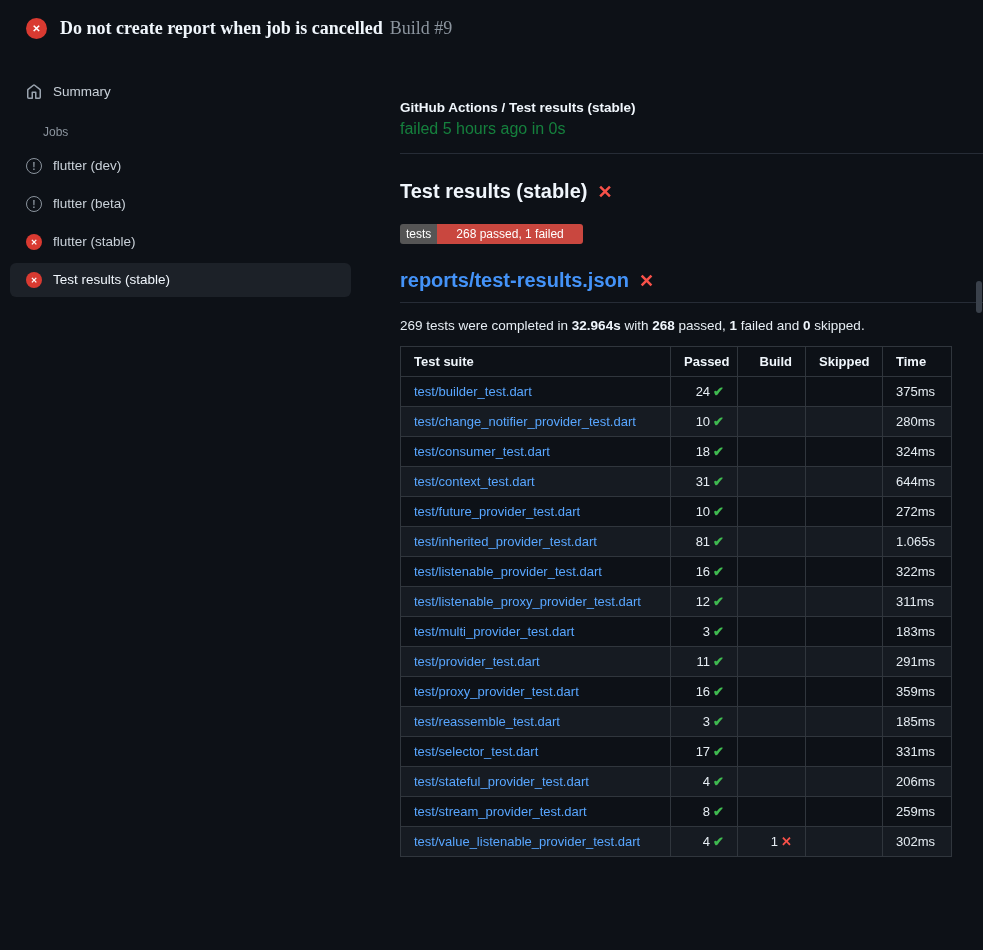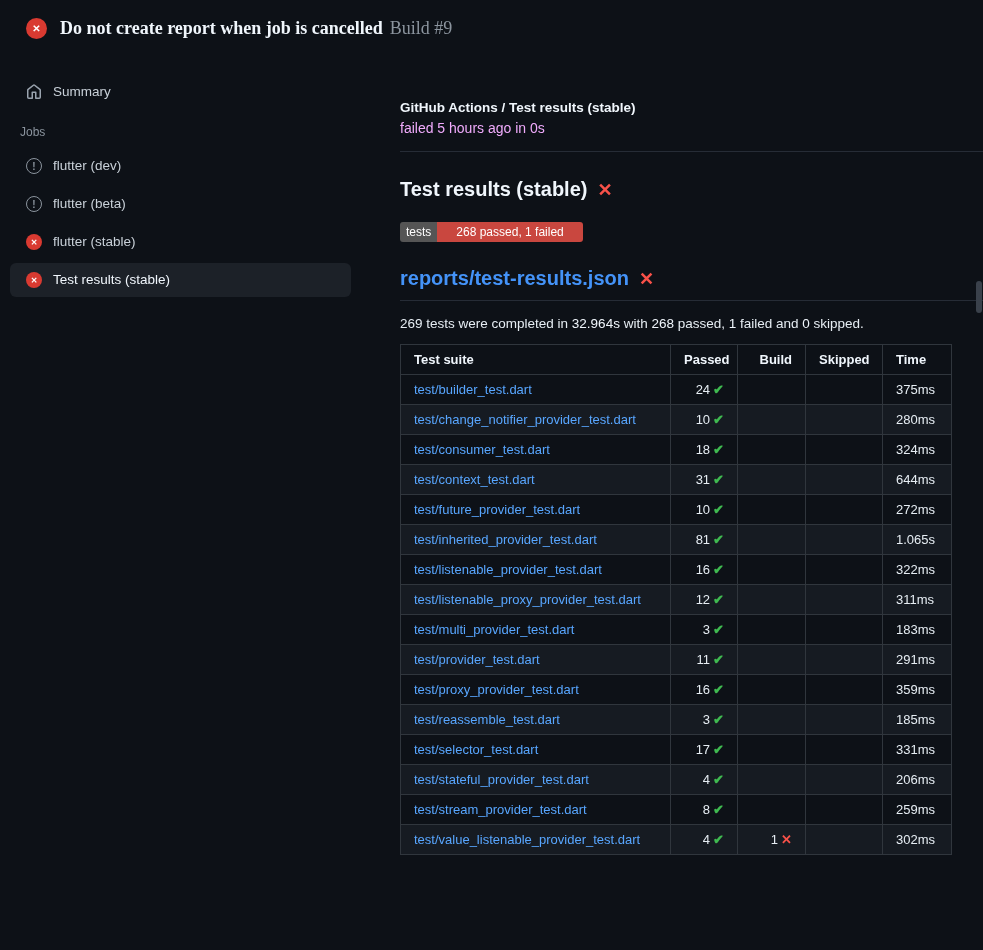--- a/index.html
+++ b/index.html
@@ -62,27 +62,27 @@
     border-radius:50%;
     color:#8b949e;
     font-size:10px;
     font-weight:700;
     display:flex; align-items:center; justify-content:center;
     flex:none;
   }
   .jobs-heading {
     color:#8b949e;
     font-size:12px;
-    margin:16px 0 10px 10px;
+    margin:16px 0 10px 33px;
   }
 
   
   main { flex:1; padding-top:43px; min-width:0; }
   .breadcrumb { font-size:13.5px; font-weight:700; color:#f0f6fc; }
-  .status-line { font-size:14px; color:#f0abfc; margin-top:5px; }
+  .status-line { font-size:16px; color:#15803d; margin-top:5px; }
   hr.divider { border:none; border-top:1px solid #262c36; margin:15px 0 0 0; }
 
   h2.section-title {
     margin-top:26px;
     font-size:20px;
     font-weight:700;
     color:#f0f6fc;
     display:flex;
     align-items:center;
     gap:10px;
@@ -99,21 +99,21 @@
     font-weight:700;
     display:flex;
     align-items:center;
     gap:10px;
     padding-bottom:10px;
     border-bottom:1px solid #262c36;
   }
   h2.report-heading a { color:#4493f8; }
 
   p.summary-line { margin-top:15px; font-size:13.5px; color:#e6edf3; }
-  p.summary-line b { font-weight:400; color:#f0f6fc; }
+  p.summary-line b { font-weight:700; color:#f0f6fc; }
 
   table.results {
     margin-top:13px;
     border-collapse:collapse;
     table-layout:fixed;
     width:551px;
     font-size:13px;
     border-radius:6px;
   }
   table.results th, table.results td {

